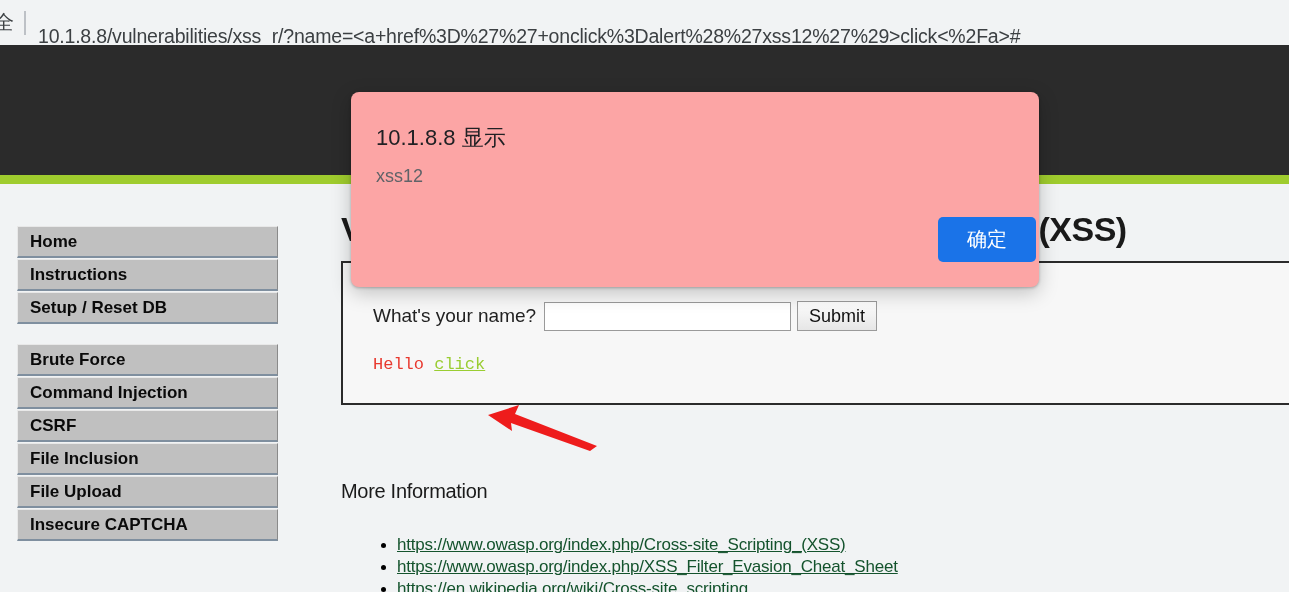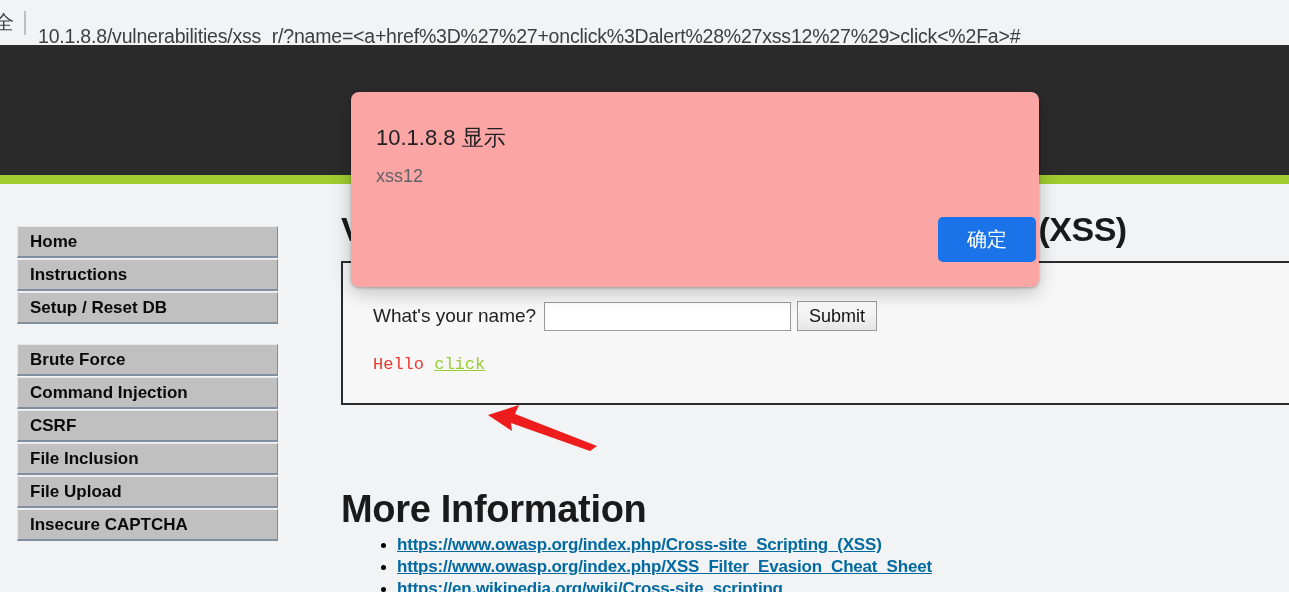--- a/index.html
+++ b/index.html
@@ -125,33 +125,32 @@
     font-family:"Liberation Mono", monospace;
   }
 
   #arrow-svg {
     position:absolute; left:485px; top:352px;
     pointer-events:none;
   }
 
   #more-info-heading {
     position:absolute; left:341px; top:435px;
-    font-size:38px; font-weight:bold; color:#1a1a1a;
+    font-size:20px; font-weight:normal; color:#1a1a1a;
     letter-spacing:-0.3px;
-    margin-top:8px;
   }
   #links-list {
     position:absolute; left:375px; top:489px;
     list-style:disc;
     padding-left:22px;
   }
   #links-list li { margin-bottom:0px; line-height:22px; }
   #links-list a {
-    color:#0369a1; text-decoration:underline;
-    font-size:17px; font-weight:bold;
+    color:#14532d; text-decoration:underline;
+    font-size:17px; font-weight:normal;
     white-space:nowrap;
     letter-spacing:-0.2px;
   }
 
   
   #alert-dialog {
     position:absolute; left:351px; top:47px;
     width:688px; height:195px;
     background:#fca5a5;
     border-radius:8px;

